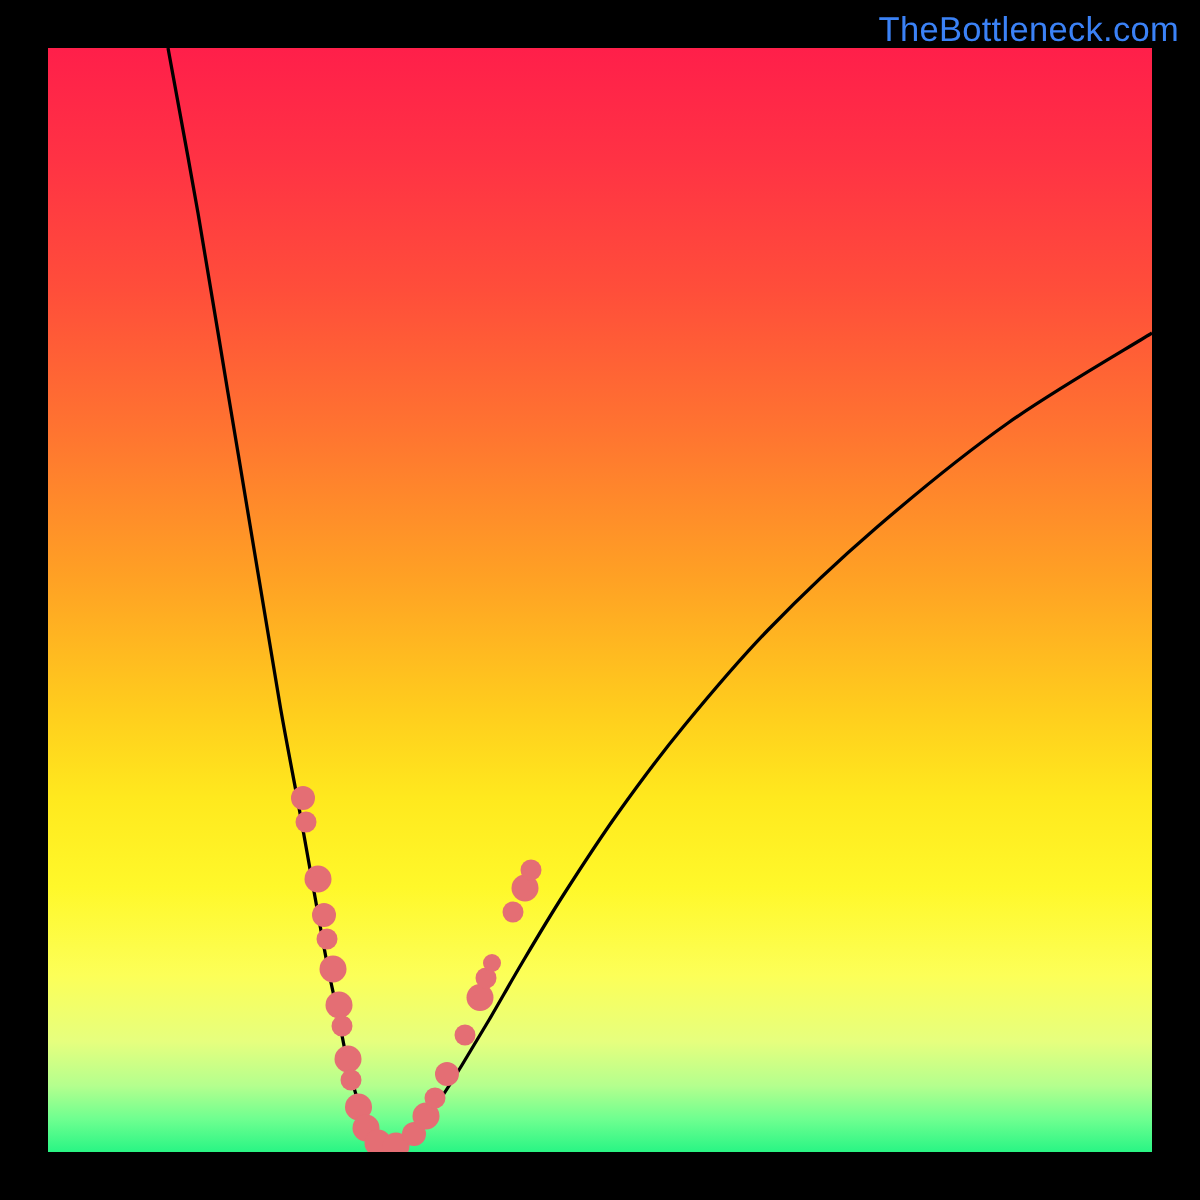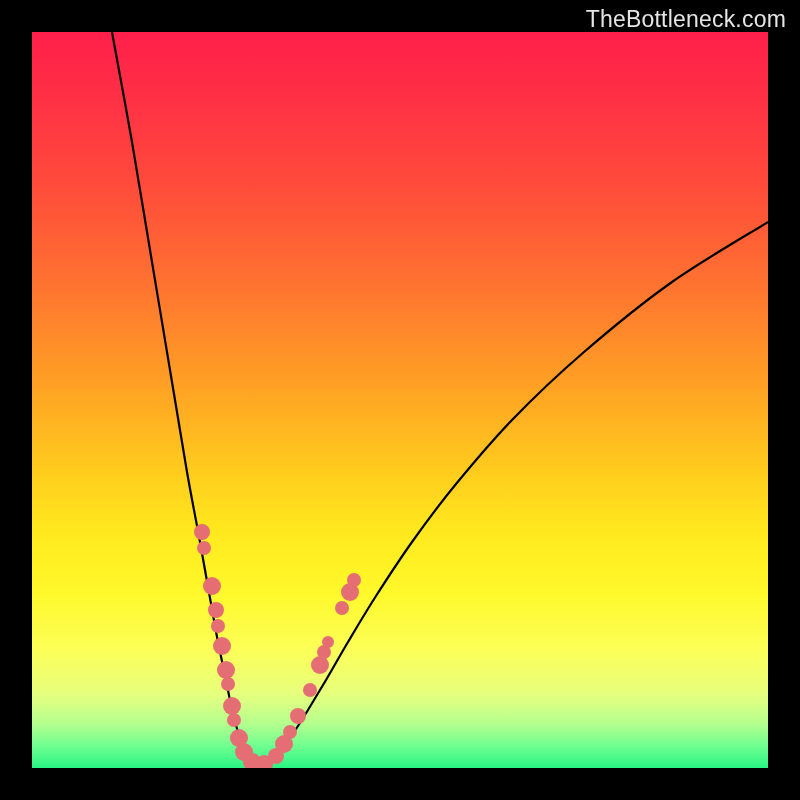--- a/index.html
+++ b/index.html
@@ -27,21 +27,21 @@
     overflow: hidden;
   }
   .bg-gradient {
     position: absolute;
     inset: 0;
   }
   .watermark {
     position: absolute;
     top: 6px;
     right: 14px;
-    color: #e5e5e5;
+    color: #3b82f6;
     font-size: 23px;
     font-weight: 500;
     letter-spacing: 0.2px;
     z-index: 20;
     font-family: Arial, Helvetica, sans-serif;
   }
   svg.curve {
     position: absolute;
     inset: 0;
     z-index: 10;

